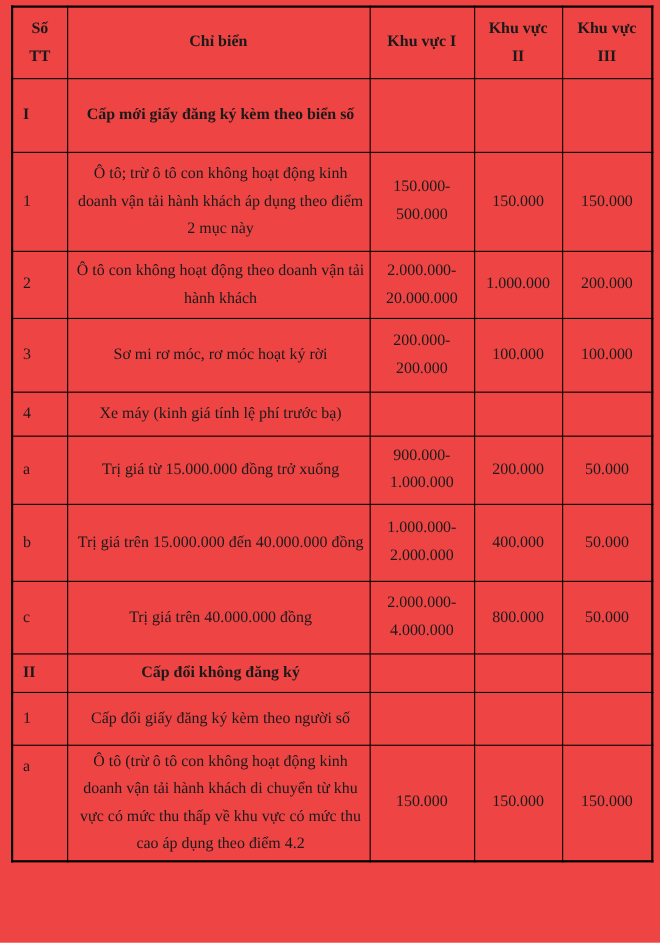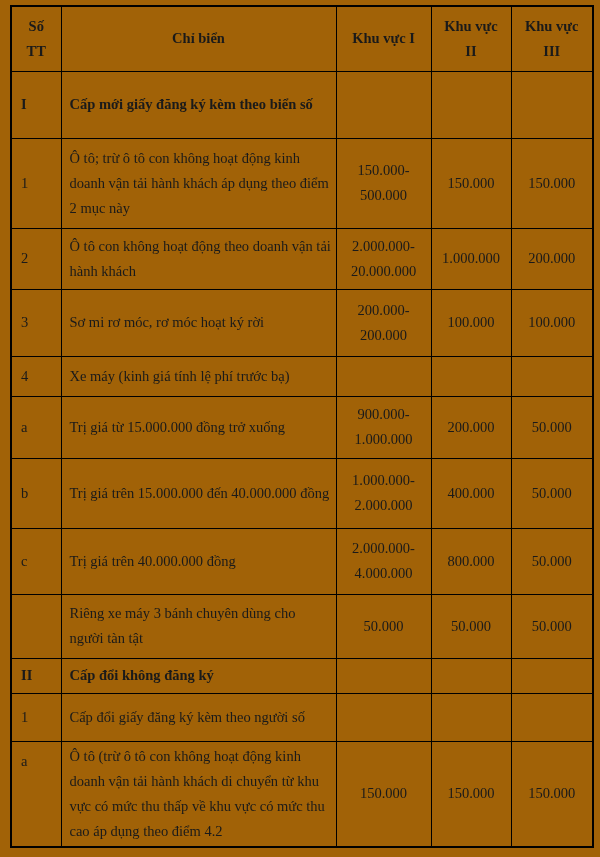--- a/index.html
+++ b/index.html
@@ -11,21 +11,21 @@
     width: 600px;
     height: 857px;
     font-family: "Liberation Serif", serif;
     color: #1a1a1a;
     overflow: hidden;
   }
   .page {
     position: relative;
     width: 600px;
     height: 857px;
-    background: #a16207;
+    background: #ef4444;
   }
   table.fee-table {
     position: absolute;
     left: 10px;
     top: 5px;
     width: 582px;
     border-collapse: collapse;
     table-layout: fixed;
     border: 2px solid #000000;
   }
@@ -42,21 +42,21 @@
     font-weight: bold;
     text-align: center;
     white-space: pre-line;
     padding: 2px;
   }
   td.col-no {
     text-align: left;
     padding: 2px 2px 2px 9px;
   }
   td.col-label {
-    text-align: left;
+    text-align: center;
     padding: 2px 4px 2px 8px;
   }
   td.col-fee {
     text-align: center;
     padding: 2px 4px;
   }
   tr.section-row td { font-weight: bold; }
   td.v-top { vertical-align: top; padding-top: 7px; }
 </style>
 </head>
@@ -133,27 +133,20 @@
           <td class="col-fee">400.000</td>
           <td class="col-fee">50.000</td>
         </tr>
         <tr style="height: 66px;">
           <td class="col-no">c</td>
           <td class="col-label">Trị giá trên 40.000.000 đồng</td>
           <td class="col-fee">2.000.000-4.000.000</td>
           <td class="col-fee">800.000</td>
           <td class="col-fee">50.000</td>
         </tr>
-        <tr style="height: 64px;">
-          <td class="col-no"></td>
-          <td class="col-label">Riêng xe máy 3 bánh chuyên dùng cho người tàn tật</td>
-          <td class="col-fee">50.000</td>
-          <td class="col-fee">50.000</td>
-          <td class="col-fee">50.000</td>
-        </tr>
         <tr class="section-row" style="height: 35px;">
           <td class="col-no">II</td>
           <td class="col-label">Cấp đổi không đăng ký</td>
           <td class="col-fee"></td>
           <td class="col-fee"></td>
           <td class="col-fee"></td>
         </tr>
         <tr style="height: 48px;">
           <td class="col-no">1</td>
           <td class="col-label">Cấp đổi giấy đăng ký kèm theo người số</td>

